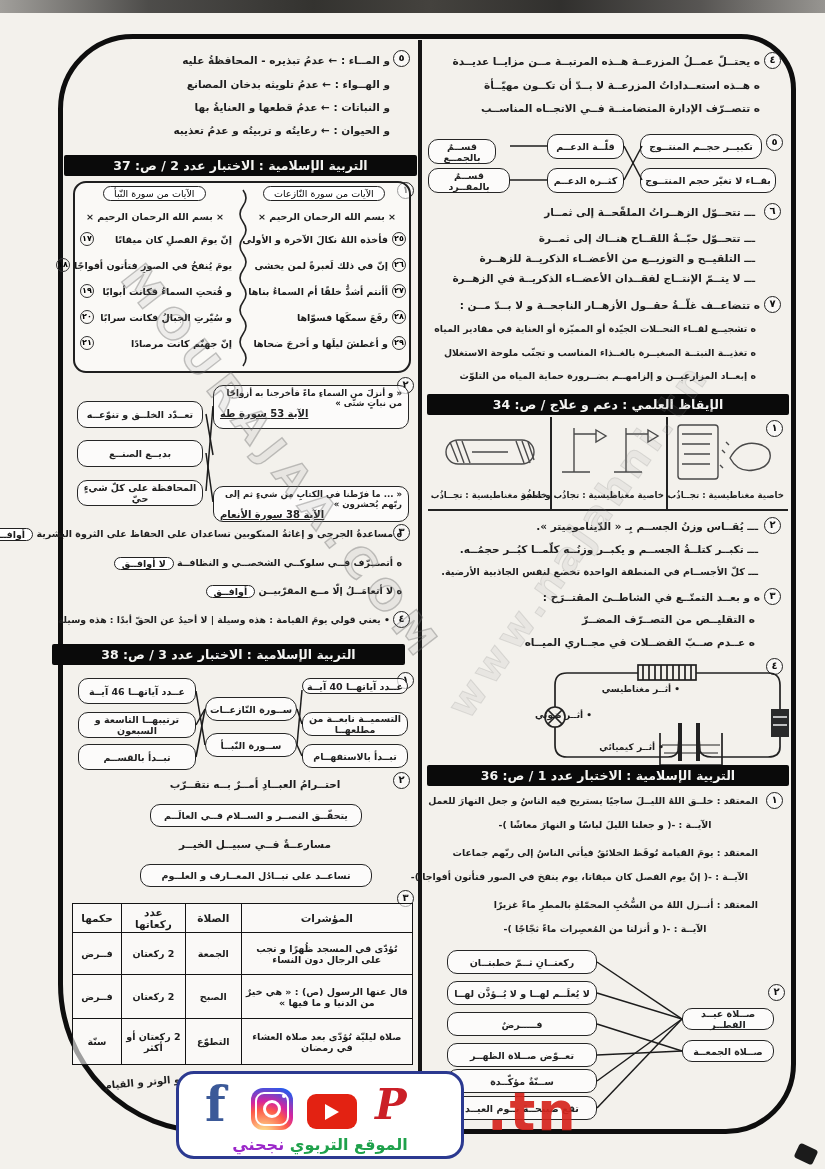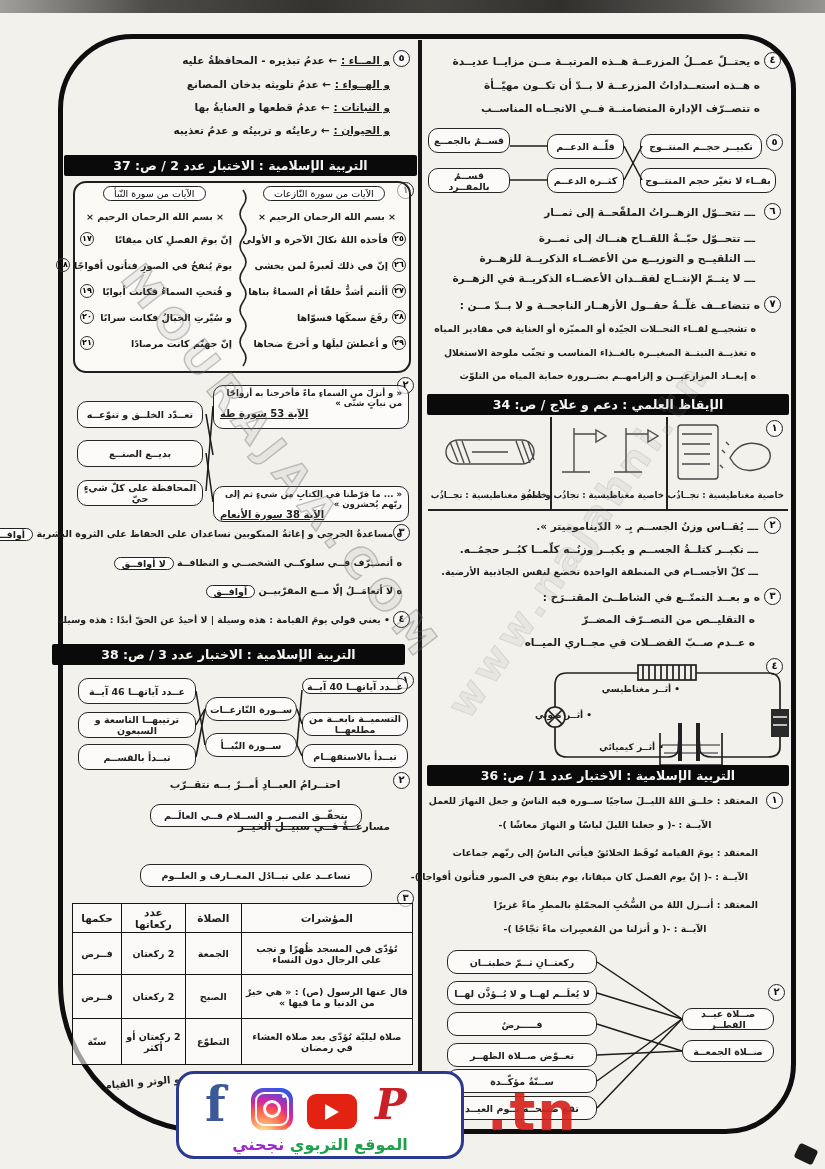--- a/index.html
+++ b/index.html
@@ -5,21 +5,21 @@
   *{margin:0;padding:0;box-sizing:border-box}
   body{font-family:"DejaVu Sans",sans-serif;background:#c9c7c2}
   #page{position:relative;width:825px;height:1169px;margin:0 auto;background:#f3f1ec;overflow:hidden}
   .abs{position:absolute}
   .hw{position:absolute;font-size:10.5px;color:#1e1e1e;direction:rtl;text-align:right;white-space:nowrap;font-weight:bold}
   .wrap{white-space:normal}
   .hbar{position:absolute;background:#0a0a0a;color:#f4f4f2;font-weight:bold;font-size:12.5px;text-align:center;direction:rtl;display:flex;align-items:center;justify-content:center;border-radius:2px;letter-spacing:.5px}
   .bx{position:absolute;border:1.8px solid #262626;border-radius:10px;background:rgba(255,255,255,.72);direction:rtl;display:flex;align-items:center;justify-content:center;text-align:center;font-size:9.5px;font-weight:bold;color:#222;padding:1px 4px}
   .cn{position:absolute;border:1.7px solid #222;border-radius:50%;width:17px;height:17px;font-size:10px;font-weight:bold;text-align:center;line-height:14px;color:#111;background:rgba(255,255,255,.5)}
   .vn{display:inline-block;border:1.3px solid #333;border-radius:50%;width:14px;height:14px;font-size:8px;line-height:12px;text-align:center;font-weight:bold;flex:0 0 auto}
-  .u{text-decoration:underline}
+  .u{}
   .pill{position:absolute;border:1.7px solid #222;border-radius:14px;padding:1px 10px;font-size:9.5px;font-weight:normal;background:#fff;direction:rtl;white-space:nowrap}
   .vrow{position:absolute;display:flex;direction:rtl;align-items:center;gap:4px}
   .vt{flex:1;font-size:9.5px;font-weight:bold;color:#1a1a1a;text-align:right;white-space:nowrap}
   .qbox{position:absolute;border:1.8px solid #262626;border-radius:10px;background:rgba(255,255,255,.72);direction:rtl;font-size:8.6px;font-weight:bold;color:#222;padding:2px 6px;text-align:right}
   .qref{font-size:10px;text-align:left;text-decoration:underline;direction:ltr}
   .vbox{display:inline-block;border:1.6px solid #222;border-radius:8px;padding:0 7px;font-size:9.5px;font-weight:bold;vertical-align:middle;background:#fff}
   svg.lines{position:absolute;overflow:visible}
   svg.lines line{stroke:#1c1c1c;stroke-width:1.5}
   .ptable{position:absolute;border-collapse:collapse;direction:rtl;background:rgba(255,255,255,.6)}
   .ptable th,.ptable td{border:1.8px solid #141414;font-size:9.5px;color:#1c1c1c;text-align:center;padding:2px 3px;font-weight:bold}
@@ -139,21 +139,21 @@
       <line x1="232" y1="52" x2="227" y2="37"></line>
       <line x1="232" y1="84" x2="227" y2="73"></line>
     <line x1="135" y1="37" x2="126" y2="53"></line>
       <line x1="135" y1="73" x2="126" y2="19"></line>
       <line x1="135" y1="37" x2="126" y2="85"></line>
   </svg>
 
   <span class="cn" style="left:393px;top:772px">٢</span>
   <div class="hw" style="left:120px;top:778px;width:270px;text-align:center">احتــرامُ العبــادِ أمــرٌ بــه نتقــرّب</div>
   <div class="bx" style="left:150px;top:804px;width:212px;height:23px">يتحقّــق النصــر و الســلام فــي العالَــم</div>
-  <div class="hw" style="left:120px;top:820px;width:270px;">مسارعــةٌ فــي سبيــل الخيــر</div>
+  <div class="hw" style="left:120px;top:838px;width:270px;text-align:center">مسارعــةٌ فــي سبيــل الخيــر</div>
   <div class="bx" style="left:140px;top:864px;width:232px;height:23px">تساعــد على تبــادُل المعــارف و العلــوم</div>
 
   <span class="cn" style="left:397px;top:890px">٣</span>
   <table class="ptable" style="left:72px;top:903px;width:341px">
     <tbody>
         <tr>
       <th style="width:172px">المؤشرات</th>
       <th style="width:56px">الصلاة</th>
       <th style="width:64px">عدد ركعاتها</th>
       <th style="width:49px">حكمها</th>
@@ -184,21 +184,21 @@
   <span class="cn" style="left:764px;top:52px">٤</span>
   <div class="hw" style="left:470px;top:55px;width:290px">ه يحتــلّ عمــلُ المزرعــة هــذه المرتبــة مــن مزايــا عديــدة</div>
   <div class="hw" style="left:470px;top:79px;width:290px">ه هــذه استعــداداتُ المزرعــة لا بــدّ أن تكــون مهيّــأة</div>
   <div class="hw" style="left:470px;top:102px;width:290px">ه تتصــرّف الإدارة المتضامنــة فــي الاتجــاه المناســب</div>
 
   <span class="cn" style="left:766px;top:134px">٥</span>
   <div class="bx" style="left:640px;top:134px;width:122px;height:25px">تكبيــر حجــم المنتــوج</div>
   <div class="bx" style="left:640px;top:168px;width:136px;height:25px">بقــاء لا تغيّر حجم المنتــوج</div>
   <div class="bx" style="left:547px;top:134px;width:77px;height:25px">قلّــة الدعــم</div>
   <div class="bx" style="left:547px;top:168px;width:77px;height:25px">كثــرة الدعــم</div>
-  <div class="bx" style="left:428px;top:128px;width:82px;height:25px">قســمٌ بالجمــع</div>
+  <div class="bx" style="left:428px;top:139px;width:68px;height:25px">قســمٌ بالجمــع</div>
   <div class="bx" style="left:428px;top:168px;width:82px;height:25px">قســمٌ بالمفــرد</div>
   <svg class="lines" style="left:424px;top:130px" width="370" height="70">
     <line x1="218" y1="16" x2="200" y2="50"></line>
       <line x1="218" y1="50" x2="200" y2="16"></line>
     <line x1="123" y1="16" x2="86" y2="16"></line>
       <line x1="123" y1="50" x2="86" y2="50"></line>
   </svg>
 
   <span class="cn" style="left:764px;top:203px">٦</span>
   <div class="hw" style="left:470px;top:206px;width:285px">ـــ تتحــوّل الزهــراتُ الملقّحــة إلى ثمــار</div>
@@ -266,21 +266,21 @@
     <rect x="238" y="68" width="4" height="38" fill="#222"></rect>
     <rect x="256" y="68" width="4" height="38" fill="#222"></rect>
   </svg>
   <div class="hw" style="left:596px;top:684px;width:84px;font-size:9px">• أثــر مغناطيسي</div>
   <div class="hw" style="left:528px;top:710px;width:64px;font-size:9px">• أثــر ضوئي</div>
   <div class="hw" style="left:588px;top:742px;width:76px;font-size:9px">• أثــر كيميائي</div>
 
   <div class="hbar" style="left:427px;top:765px;width:362px;height:21px">التربية الإسلامية : الاختبار عدد 1 / ص: 36</div>
 
   <span class="cn" style="left:766px;top:792px">١</span>
-  <div class="hw" style="left:448px;top:795px;width:310px;font-size:9.4px">المعتقد : خلــق اللهُ الليــلَ ساجيًا ســورة فيه الناسُ و جعل النهارَ للعمل</div>
+  <div class="hw" style="left:448px;top:795px;width:310px;font-size:9.4px">المعتقد : خلــق اللهُ الليــلَ ساجيًا يستريح فيه الناسُ و جعل النهارَ للعمل</div>
   <div class="hw" style="left:470px;top:819px;width:270px;font-size:9.4px;text-align:center">الآيــة : -( و جعلنا الليلَ لباسًا و النهارَ معاشًا )-</div>
   <div class="hw" style="left:448px;top:847px;width:310px;font-size:9.4px">المعتقد : يومَ القيامة تُوقَظ الخلائقُ فيأتي الناسُ إلى ربّهم جماعات</div>
   <div class="hw" style="left:438px;top:871px;width:310px;font-size:9.4px;text-align:left">الآيــة : -( إنّ يوم الفصل كان ميقاتا، يوم ينفخ في الصور فتأتون أفواجا )-</div>
   <div class="hw" style="left:452px;top:899px;width:306px;font-size:9.4px">المعتقد : أنــزل اللهُ من السُّحُبِ المحمّلةِ بالمطرِ ماءً غزيرًا</div>
   <div class="hw" style="left:480px;top:923px;width:250px;font-size:9.4px;text-align:center">الآيــة : -( و أنزلنا من المُعصِرات ماءً ثجّاجًا )-</div>
 
   <span class="cn" style="left:768px;top:984px">٢</span>
   <div class="bx" style="left:447px;top:950px;width:150px;height:24px">ركعتــانِ ثــمّ خطبتــان</div>
   <div class="bx" style="left:447px;top:981px;width:150px;height:24px">لا يُعلَــم لهــا و لا يُــؤذَّن لهــا</div>
   <div class="bx" style="left:447px;top:1012px;width:150px;height:24px">فـــــرضٌ</div>

